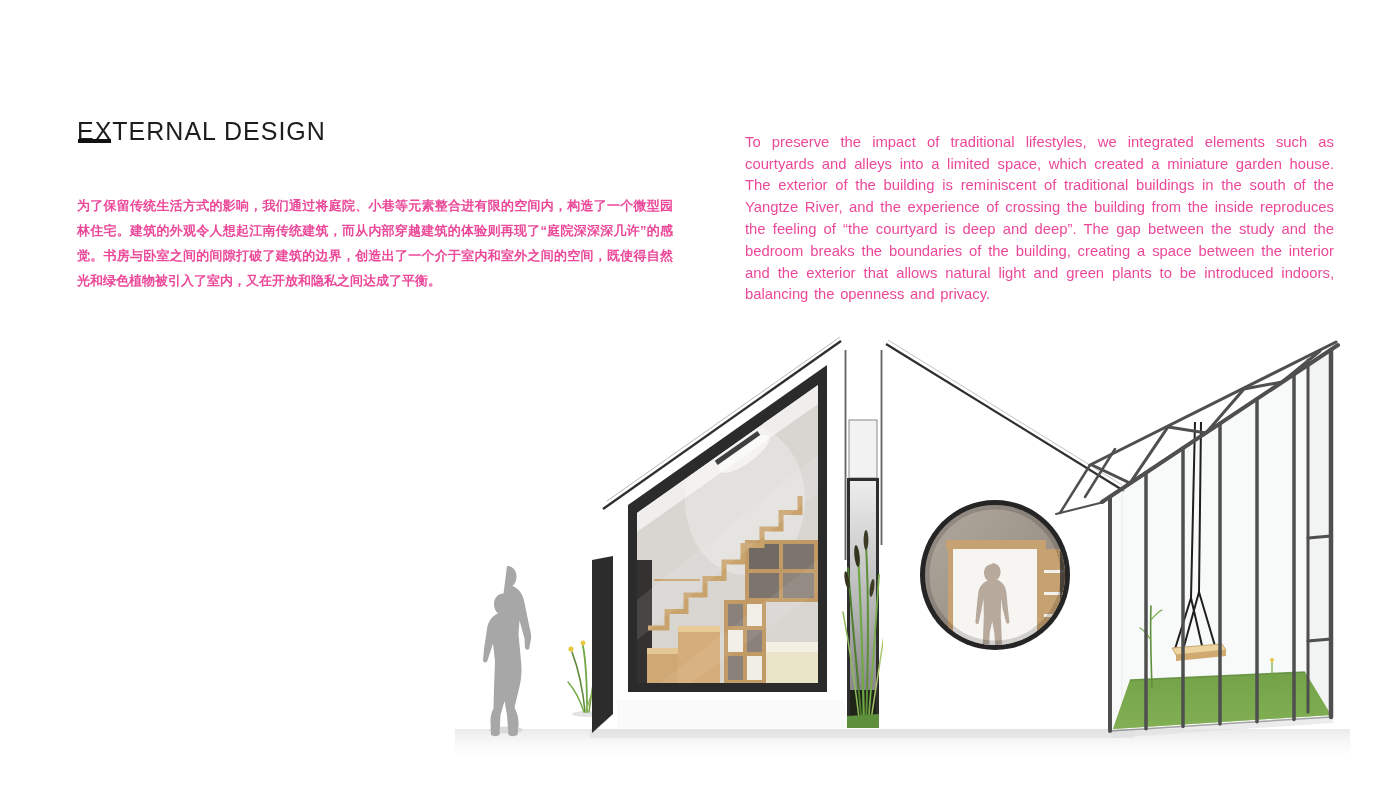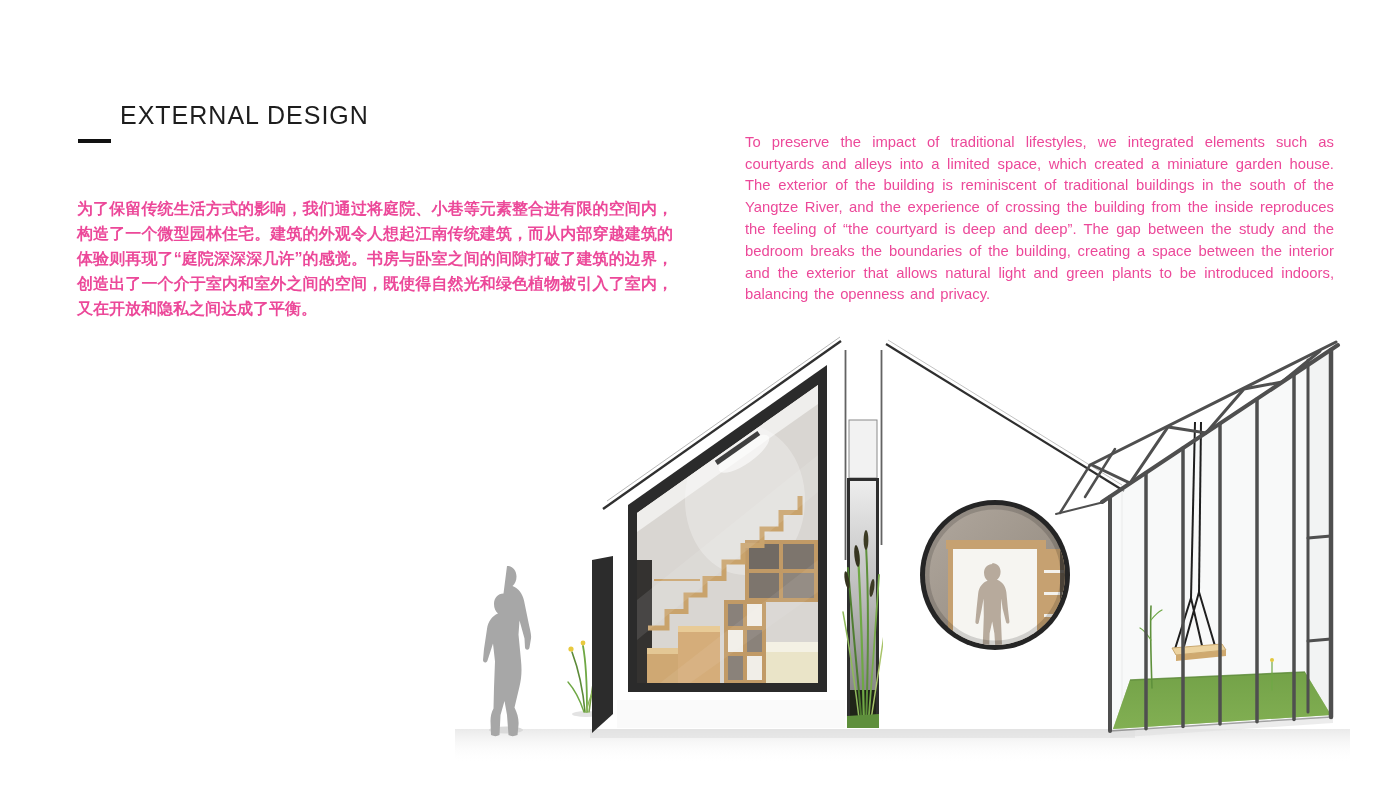--- a/index.html
+++ b/index.html
@@ -2,32 +2,32 @@
 <html><head>
 <meta charset="utf-8">
 <style>
   html,body{margin:0;padding:0;}
   body{
     width:1400px;height:788px;position:relative;overflow:hidden;
     background:#ffffff;
     font-family:"Liberation Sans", sans-serif;
   }
   .title{
-    position:absolute;left:77px;top:84px;
-    font-size:25px;letter-spacing:1px;color:#1d1d1d;font-weight:400;margin-left:43px;
+    position:absolute;left:77px;top:100px;
+    font-size:25px;letter-spacing:1px;color:#1d1d1d;font-weight:400;
   }
   .title-bar{
     position:absolute;left:78px;top:139px;width:33px;height:4px;background:#111;
   }
   .para{
     position:absolute;color:#ec4899;text-align:justify;
   }
   .para-zh{
     left:77px;top:180px;width:596px;
-    font-size:16px;line-height:25px;font-weight:bold;
+    font-size:13px;line-height:25px;font-weight:bold;
   }
   .para-en{
     left:745px;top:117px;width:589px;
     font-size:14.8px;line-height:21.8px;font-weight:400;word-spacing:1.5px;
   }
   .scene{
     position:absolute;left:440px;top:330px;width:920px;height:445px;
   }
 </style>
 </head>

